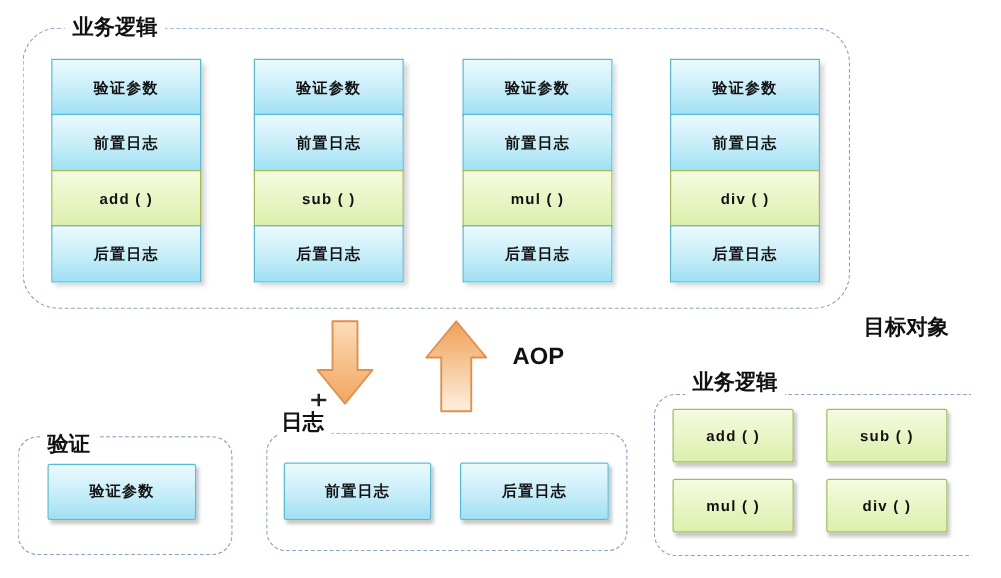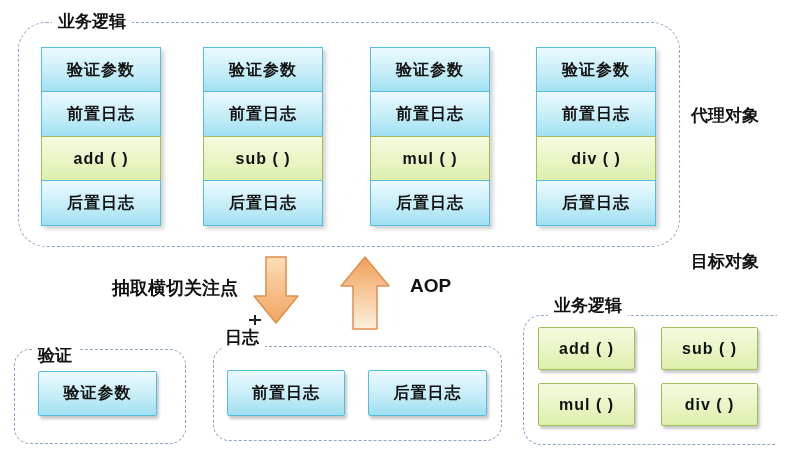--- a/index.html
+++ b/index.html
@@ -14,21 +14,21 @@
     position:absolute;background:#fff;font-weight:bold;font-size:17px;
     padding:0 6px;white-space:nowrap;line-height:20px;z-index:3;
   }
   .sidelabel{
     position:absolute;font-weight:bold;font-size:17px;white-space:nowrap;z-index:3;
   }
   .column{position:absolute;box-shadow:3px 3px 4px rgba(0,0,0,0.18);z-index:2;}
   .cell{
     width:120px;height:46px;box-sizing:border-box;
     display:flex;align-items:center;justify-content:center;
-    font-weight:bold;font-size:16px;letter-spacing:1px;
+    font-weight:bold;font-size:12px;letter-spacing:1px;
   }
   .column .cell + .cell{margin-top:-1.6px;}
   .blue{
     background:linear-gradient(180deg,#ECFAFE 0%,#C6EDF8 55%,#9FE0F2 100%);
     border:1.6px solid #56BCDE;
   }
   .green{
     background:linear-gradient(180deg,#F5FBE0 0%,#DDEFAC 100%);
     border:1.6px solid #9FBE58;
   }
@@ -50,21 +50,20 @@
   .crosshair:before{content:"";position:absolute;left:0;top:4px;width:12px;height:2px;background:#222;}
   .crosshair:after{content:"";position:absolute;left:5px;top:0;width:2px;height:10px;background:#222;}
 </style>
 </head>
 <body>
 
 <div id="canvas">
 
   <div class="region" style="left:18px;top:22px;width:660px;height:223px;border-radius:28px;"></div>
   <div class="grouplabel" style="left:52px;top:12px;">业务逻辑</div>
-  <div class="sidelabel" style="left:691px;top:104px;">代理对象</div>
 
   <div class="column" style="left:41px;top:47px;">
     <div class="cell blue">验证参数</div>
     <div class="cell blue">前置日志</div>
     <div class="cell green">add ( )</div>
     <div class="cell blue">后置日志</div>
   </div>
 
   <div class="column" style="left:203px;top:47px;">
     <div class="cell blue">验证参数</div>
@@ -80,21 +79,20 @@
     <div class="cell blue">后置日志</div>
   </div>
 
   <div class="column" style="left:536px;top:47px;">
     <div class="cell blue">验证参数</div>
     <div class="cell blue">前置日志</div>
     <div class="cell green">div ( )</div>
     <div class="cell blue">后置日志</div>
   </div>
 
-  <div class="flowlabel" style="left:112px;top:276px;font-size:18px;">抽取横切关注点</div>
 
   <svg class="arrow" style="left:252px;top:256px;" width="48" height="70" viewBox="0 0 48 70">
     <defs>
       <linearGradient id="gradDown" x1="0" y1="0" x2="0" y2="1">
         <stop offset="0" stop-color="#FBDDB8"></stop>
         <stop offset="1" stop-color="#F2A55E"></stop>
       </linearGradient>
     </defs>
     <polygon points="14,1 34,1 34,40 46,40 24,67 2,40 14,40" fill="url(#gradDown)" stroke="#E08F4C" stroke-width="1.5" stroke-linejoin="round"></polygon>
   </svg>

